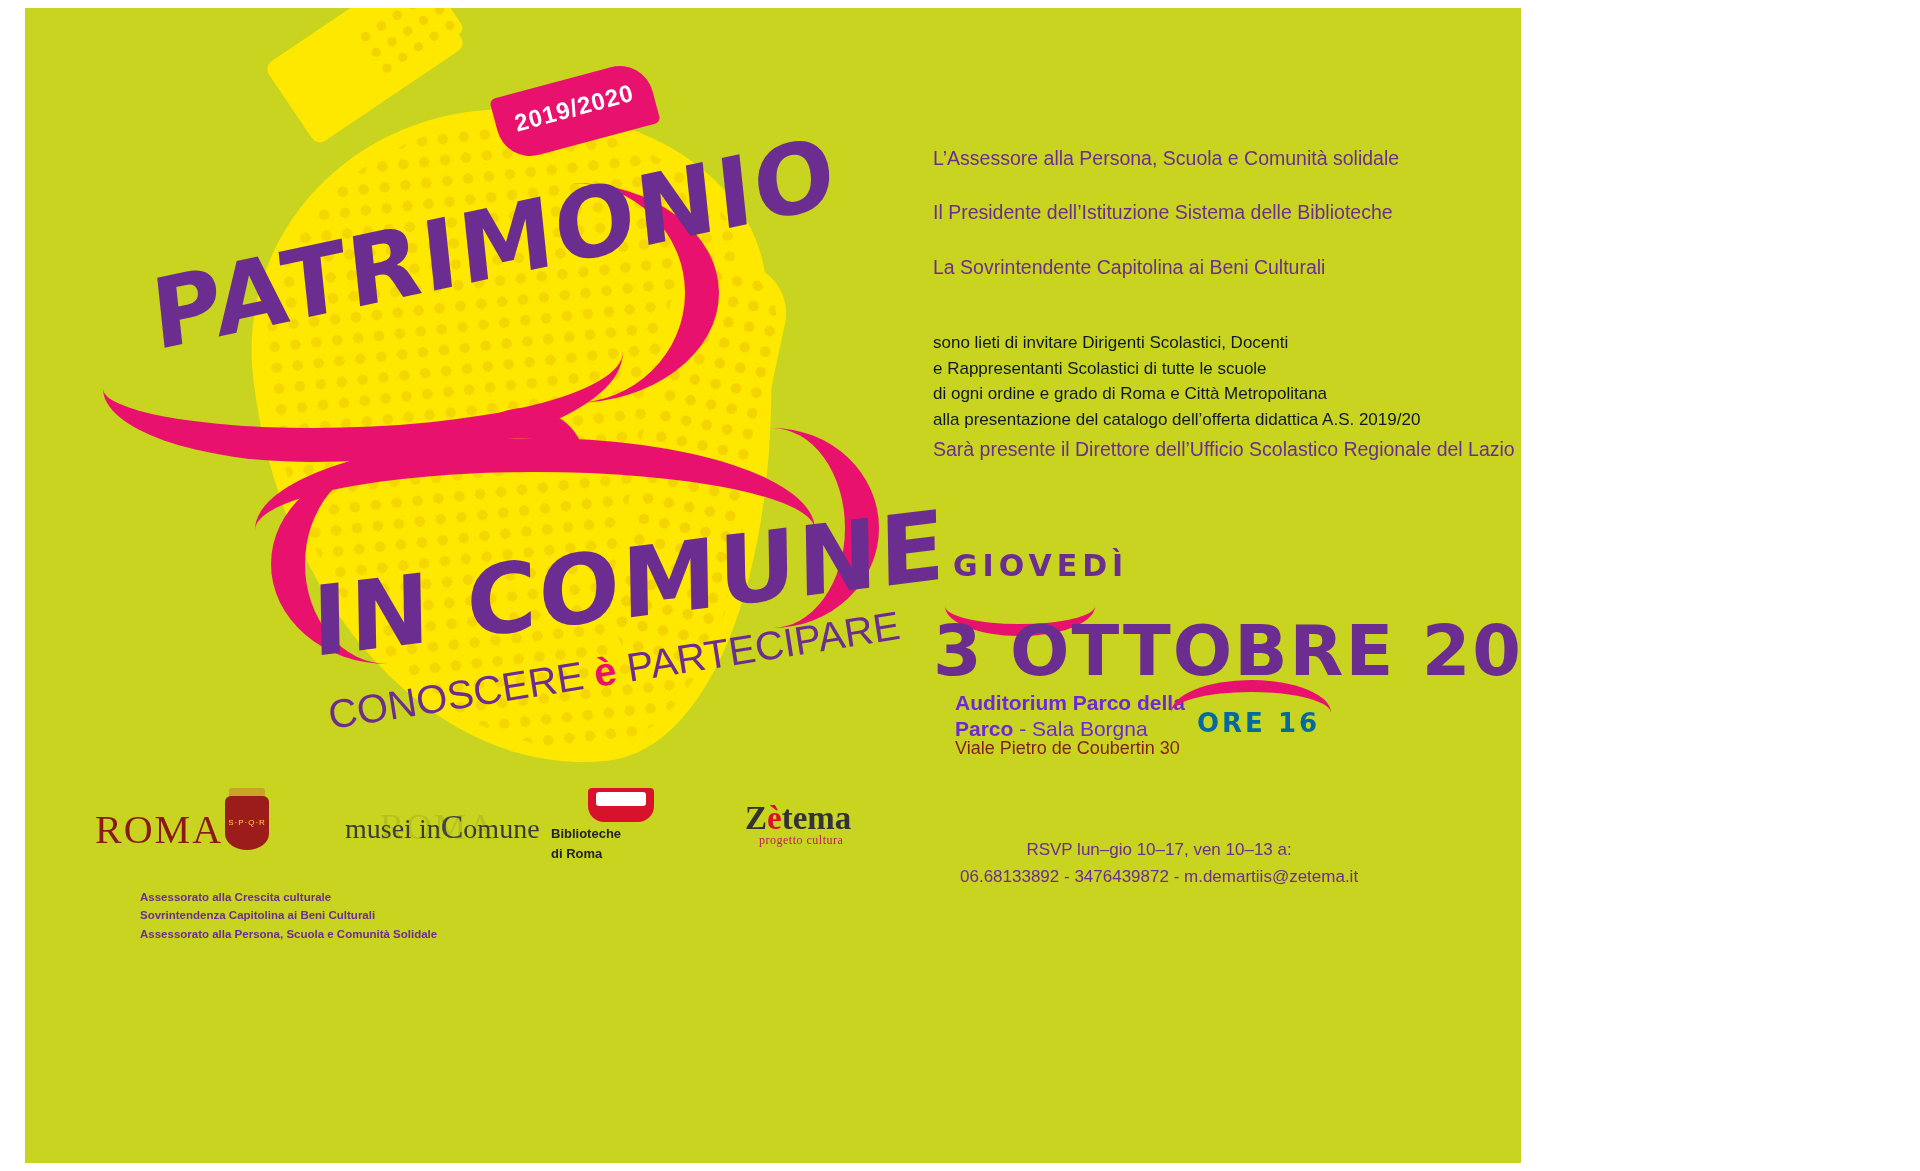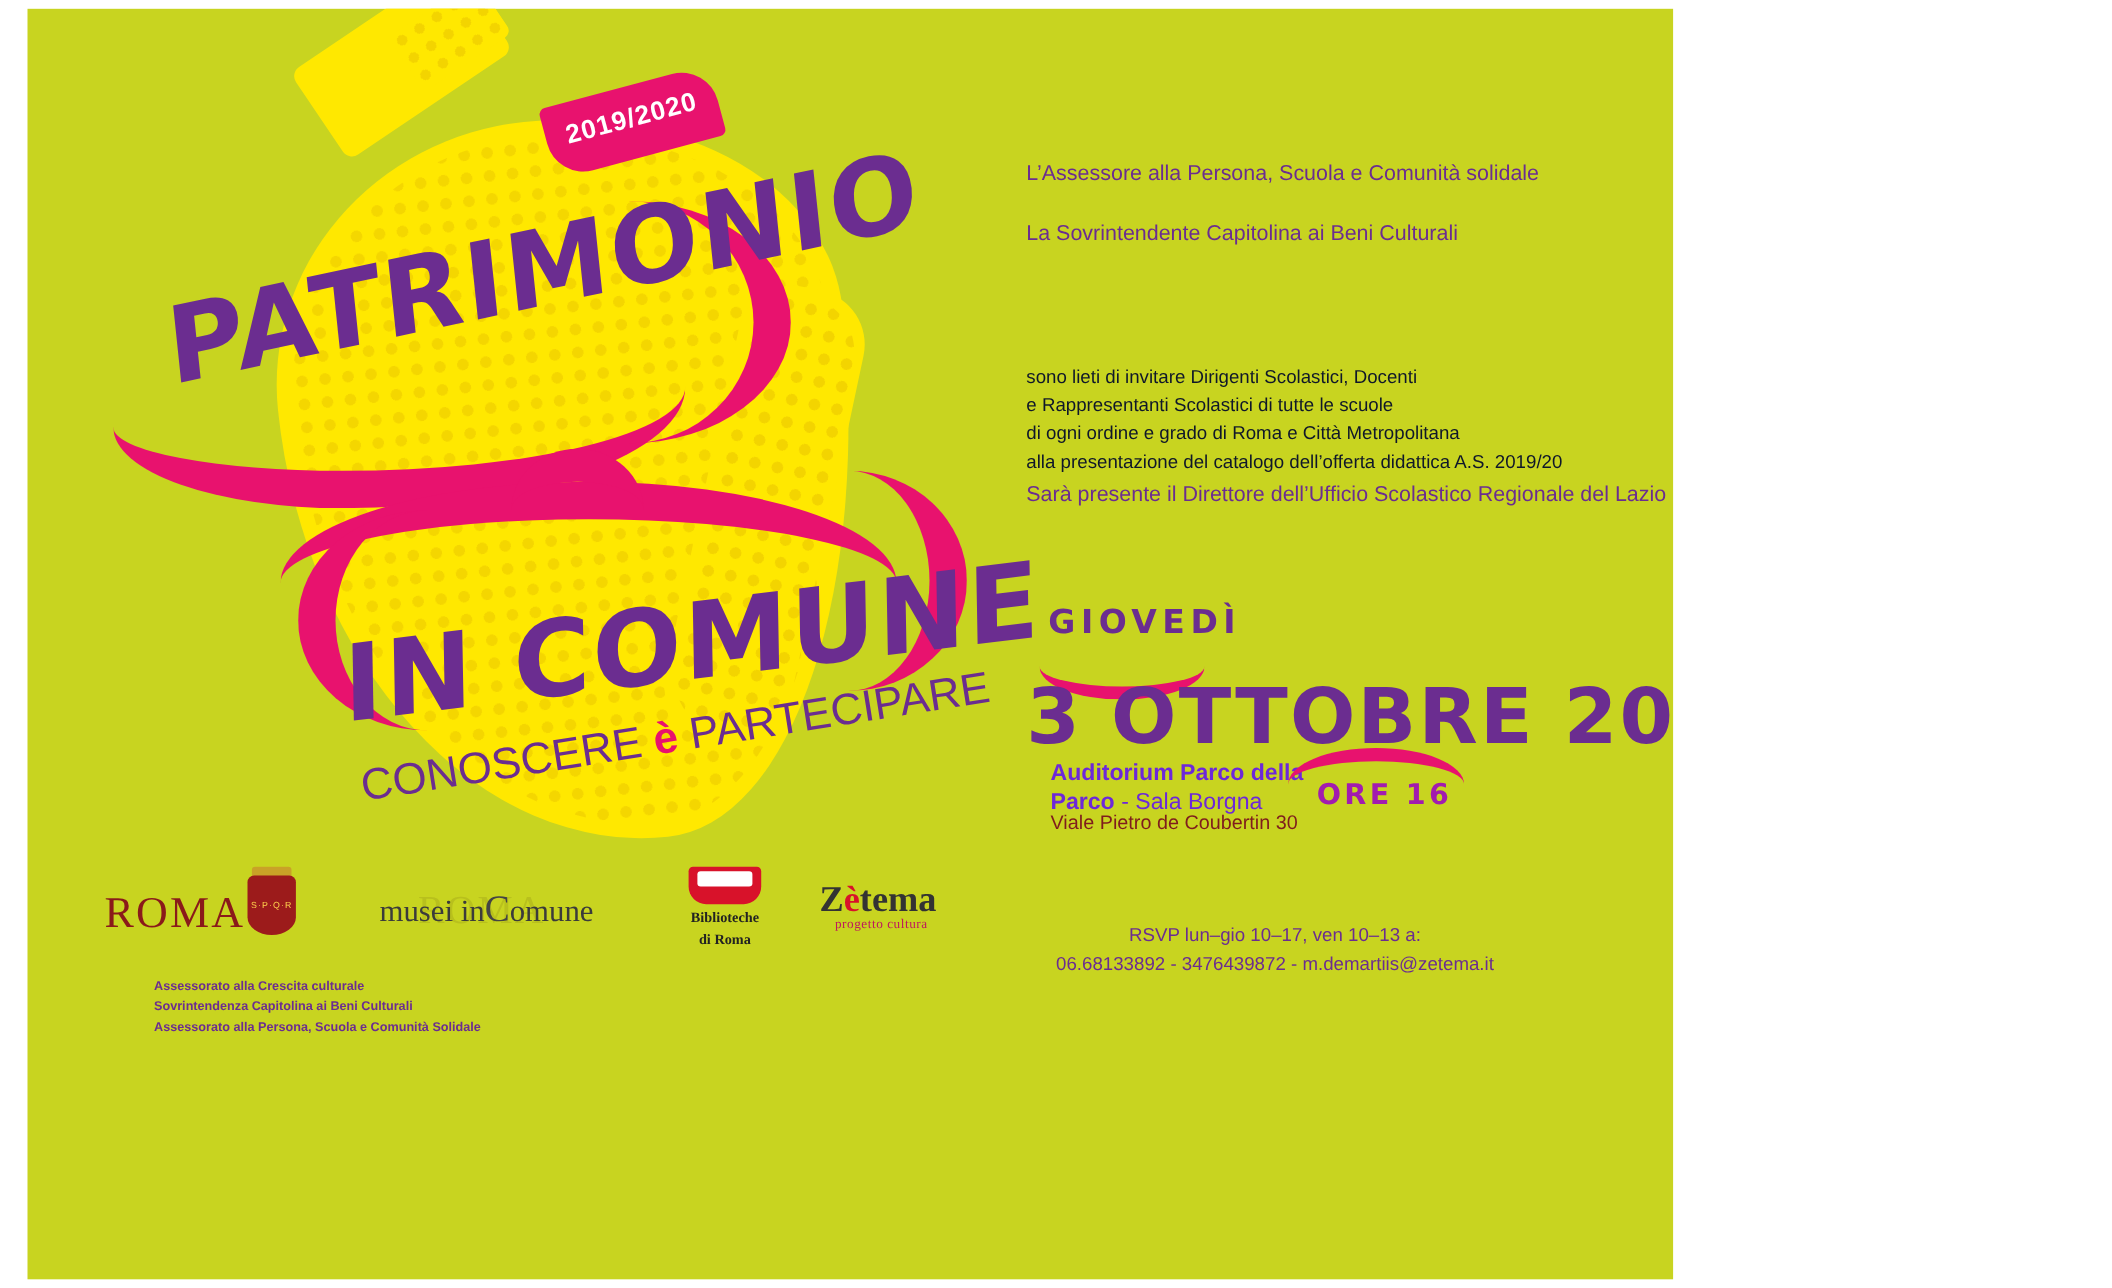--- a/index.html
+++ b/index.html
@@ -52,34 +52,34 @@
 
   
   .giovedi{position:absolute;left:928px;top:540px;font-size:30px;font-weight:bold;color:#6b2d90;
      letter-spacing:5px;font-family:"DejaVu Sans",sans-serif;}
   .pinkcurve1{position:absolute;left:920px;top:568px;width:150px;height:48px;border-bottom:12px solid #e8126e;border-radius:0 0 50% 50%;}
   .bigdate{position:absolute;left:908px;top:602px;font-size:70px;font-weight:bold;color:#6b2d90;
      letter-spacing:2px;font-family:"DejaVu Sans",sans-serif;white-space:nowrap;}
   .venue{position:absolute;left:930px;top:682px;width:250px;color:#6d28d9;font-size:21px;font-weight:bold;line-height:1.25;}
   .venue .thin{font-weight:normal;}
   .addr{position:absolute;left:930px;top:730px;color:#7f1d1d;font-size:18px;}
-  .ore{position:absolute;left:1172px;top:700px;font-size:26px;font-weight:bold;color:#a21caf;letter-spacing:3px;font-family:"DejaVu Sans",sans-serif;}
+  .ore{position:absolute;left:1172px;top:700px;font-size:26px;font-weight:bold;color:#0369a1;letter-spacing:3px;font-family:"DejaVu Sans",sans-serif;}
   .pinkcurve2{position:absolute;left:1146px;top:672px;width:160px;height:54px;border-top:12px solid #e8126e;border-radius:50% 50% 0 0;}
 
   
   .footer{position:absolute;left:0;top:770px;width:1496px;height:385px;}
   .logo{position:absolute;}
   .roma-logo{left:70px;top:28px;font-family:"Liberation Serif",serif;font-size:40px;color:#8a1a1a;letter-spacing:2px;}
   .crest{left:200px;top:18px;width:44px;height:54px;background:#9c1b1b;border-radius:6px 6px 50% 50%/6px 6px 30% 30%;}
   .crest:after{content:"S·P·Q·R";position:absolute;left:0;top:22px;width:44px;text-align:center;color:#ffd24d;font-size:8px;letter-spacing:1px;}
   .crest-top{position:absolute;left:204px;top:10px;width:36px;height:12px;background:#c9a227;border-radius:3px;}
   .mic{left:320px;top:30px;font-family:"Liberation Serif",serif;font-size:28px;color:#3b3b3b;}
   .mic .big{font-size:34px;color:#444;}
   .mic-ghost{position:absolute;left:355px;top:28px;font-family:"Liberation Serif",serif;font-size:36px;color:#b8c01d;letter-spacing:2px;}
-  .bibl{left:564px;top:10px;width:140px;text-align:center;font-family:Liberation Serif, serif;}
+  .bibl{left:526px;top:10px;width:140px;text-align:left;}
   .book{width:66px;height:34px;margin:0 auto;background:#d8122a;border-radius:4px 4px 16px 16px;position:relative;}
   .book:after{content:"";position:absolute;left:8px;top:4px;width:50px;height:14px;background:#fff;border-radius:3px;}
   .bibl span{display:block;font-size:13px;font-weight:bold;color:#222;line-height:1.2;margin-top:4px;}
   .zetema{left:720px;top:22px;font-size:33px;color:#333;font-weight:bold;font-family:"Liberation Serif",serif;}
   .zetema .dot{color:#d8122a;}
   .zetema small{display:block;font-size:12px;color:#be185d;font-weight:normal;letter-spacing:.5px;margin-top:-4px;margin-left:14px;}
   .assess{position:absolute;left:115px;top:110px;font-size:11.5px;font-weight:bold;color:#6b2d90;line-height:1.6;}
   .rsvp{position:absolute;left:935px;top:58px;font-size:17px;color:#6b2d90;line-height:1.6;text-align:center;}
 </style>
 </head>
@@ -108,20 +108,21 @@
   </div>
 
   <div class="title1">PATRIMONIO</div>
   <div class="title2">IN COMUNE</div>
   <div class="subtitle">
     <span>CONOSCERE </span><span class="acc">è</span><span> PARTECIPARE</span>
   </div>
 
   <div class="rlist">
     <p>L’Assessore alla Persona, Scuola e Comunità solidale</p>
+    <p>Il Presidente dell’Istituzione Sistema delle Biblioteche</p>
     <p>La Sovrintendente Capitolina ai Beni Culturali</p>
   </div>
 
   <div class="invite">
     <div>sono lieti di invitare Dirigenti Scolastici, Docenti</div>
     <div>e Rappresentanti Scolastici di tutte le scuole</div>
     <div>di ogni ordine e grado di Roma e Città Metropolitana</div>
     <div>alla presentazione del catalogo dell’offerta didattica A.S. 2019/20</div>
   </div>
 

